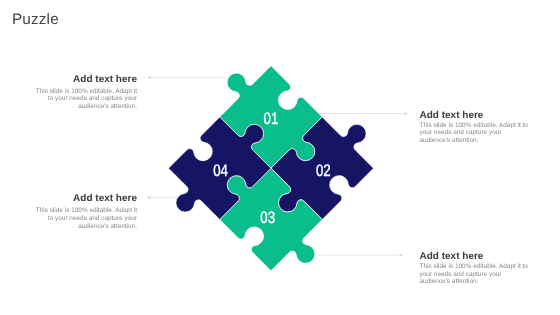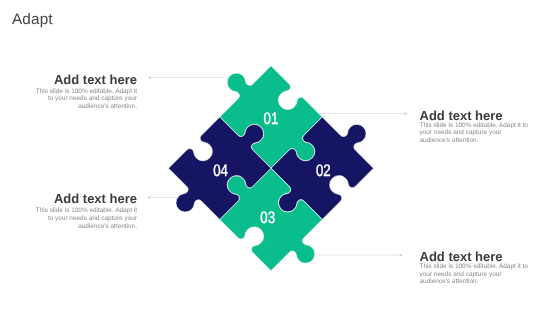--- a/index.html
+++ b/index.html
@@ -3,32 +3,32 @@
 <meta charset="utf-8">
 <title>Puzzle</title>
 <style>
   html,body{margin:0;padding:0;background:#ffffff;}
   body{width:560px;height:315px;overflow:hidden;font-family:"Liberation Sans",sans-serif;-webkit-font-smoothing:antialiased;text-rendering:geometricPrecision;}
   #slide{position:relative;width:560px;height:315px;background:#ffffff;}
   #slide-title{position:absolute;left:12px;top:10px;font-size:15.3px;font-weight:400;color:#454545;letter-spacing:0.15px;line-height:19px;}
   svg.puzzle{position:absolute;left:0;top:0;width:560px;height:315px;}
   .pnum{font-family:"Liberation Sans",sans-serif;font-size:16.6px;font-weight:400;fill:#ffffff;stroke:#ffffff;stroke-width:0.4;text-anchor:middle;dominant-baseline:alphabetic;}
   .callout{position:absolute;}
-  .c-head{font-size:13px;font-weight:700;color:#3D3D3D;line-height:9px;letter-spacing:0px;white-space:nowrap;}
+  .c-head{font-size:10px;font-weight:700;color:#3D3D3D;line-height:9px;letter-spacing:0px;white-space:nowrap;}
   .c-body{font-size:6.45px;font-weight:400;color:#8A8A8A;line-height:7.75px;letter-spacing:0px;}
   .right{text-align:right;}
   .left{text-align:left;}
   svg.conns{position:absolute;left:0;top:0;width:560px;height:315px;}
 </style>
 </head>
 <body>
 
 <div id="slide">
 
-  <div id="slide-title">Adapt</div>
+  <div id="slide-title">Puzzle</div>
 
   <svg class="puzzle" viewBox="0 0 560 315">
     <path d="M 271.00 65.67 L 289.46 84.13 A 4.00 4.00 0 0 1 286.96 90.94 A 9.30 9.30 0 1 0 296.99 100.98 A 4.00 4.00 0 0 1 303.81 98.48 L 322.27 116.93 L 303.81 135.39 A 4.00 4.00 0 0 0 306.31 142.21 A 9.30 9.30 0 1 1 296.27 152.24 A 4.00 4.00 0 0 0 289.46 149.74 L 271.00 168.20 L 252.54 149.74 A 4.00 4.00 0 0 1 255.04 142.93 A 9.30 9.30 0 1 0 245.01 132.89 A 4.00 4.00 0 0 1 238.19 135.39 L 219.73 116.93 L 238.19 98.48 A 4.00 4.00 0 0 0 235.69 91.66 A 9.30 9.30 0 1 1 245.73 81.63 A 4.00 4.00 0 0 0 252.54 84.13 L 271.00 65.67 Z" fill="#0ABD8D" stroke="#ffffff" stroke-width="0.7"></path>
     <path d="M 373.53 168.20 L 355.07 186.66 A 4.00 4.00 0 0 1 348.26 184.16 A 9.30 9.30 0 1 0 338.22 194.19 A 4.00 4.00 0 0 1 340.72 201.01 L 322.27 219.47 L 303.81 201.01 A 4.00 4.00 0 0 0 296.99 203.51 A 9.30 9.30 0 1 1 286.96 193.47 A 4.00 4.00 0 0 0 289.46 186.66 L 271.00 168.20 L 289.46 149.74 A 4.00 4.00 0 0 1 296.27 152.24 A 9.30 9.30 0 1 0 306.31 142.21 A 4.00 4.00 0 0 1 303.81 135.39 L 322.27 116.93 L 340.72 135.39 A 4.00 4.00 0 0 0 347.54 132.89 A 9.30 9.30 0 1 1 357.57 142.93 A 4.00 4.00 0 0 0 355.07 149.74 L 373.53 168.20 Z" fill="#151563" stroke="#ffffff" stroke-width="0.7"></path>
     <path d="M 271.00 270.73 L 252.54 252.27 A 4.00 4.00 0 0 1 255.04 245.46 A 9.30 9.30 0 1 0 245.01 235.42 A 4.00 4.00 0 0 1 238.19 237.92 L 219.73 219.47 L 238.19 201.01 A 4.00 4.00 0 0 0 235.69 194.19 A 9.30 9.30 0 1 1 245.73 184.16 A 4.00 4.00 0 0 0 252.54 186.66 L 271.00 168.20 L 289.46 186.66 A 4.00 4.00 0 0 1 286.96 193.47 A 9.30 9.30 0 1 0 296.99 203.51 A 4.00 4.00 0 0 1 303.81 201.01 L 322.27 219.47 L 303.81 237.92 A 4.00 4.00 0 0 0 306.31 244.74 A 9.30 9.30 0 1 1 296.27 254.77 A 4.00 4.00 0 0 0 289.46 252.27 L 271.00 270.73 Z" fill="#0ABD8D" stroke="#ffffff" stroke-width="0.7"></path>
     <path d="M 168.47 168.20 L 186.93 149.74 A 4.00 4.00 0 0 1 193.74 152.24 A 9.30 9.30 0 1 0 203.78 142.21 A 4.00 4.00 0 0 1 201.28 135.39 L 219.73 116.93 L 238.19 135.39 A 4.00 4.00 0 0 0 245.01 132.89 A 9.30 9.30 0 1 1 255.04 142.93 A 4.00 4.00 0 0 0 252.54 149.74 L 271.00 168.20 L 252.54 186.66 A 4.00 4.00 0 0 1 245.73 184.16 A 9.30 9.30 0 1 0 235.69 194.19 A 4.00 4.00 0 0 1 238.19 201.01 L 219.73 219.47 L 201.28 201.01 A 4.00 4.00 0 0 0 194.46 203.51 A 9.30 9.30 0 1 1 184.43 193.47 A 4.00 4.00 0 0 0 186.93 186.66 L 168.47 168.20 Z" fill="#151563" stroke="#ffffff" stroke-width="0.7"></path>
     <text class="pnum" x="271" y="124.3" transform="matrix(0.8,0,0,1,54.200,0)">01</text>
     <text class="pnum" x="323.3" y="176.2" transform="matrix(0.8,0,0,1,64.660,0)">02</text>
     <text class="pnum" x="267.7" y="223.4" transform="matrix(0.8,0,0,1,53.540,0)">03</text>
     <text class="pnum" x="220.6" y="176.2" transform="matrix(0.8,0,0,1,44.120,0)">04</text>

